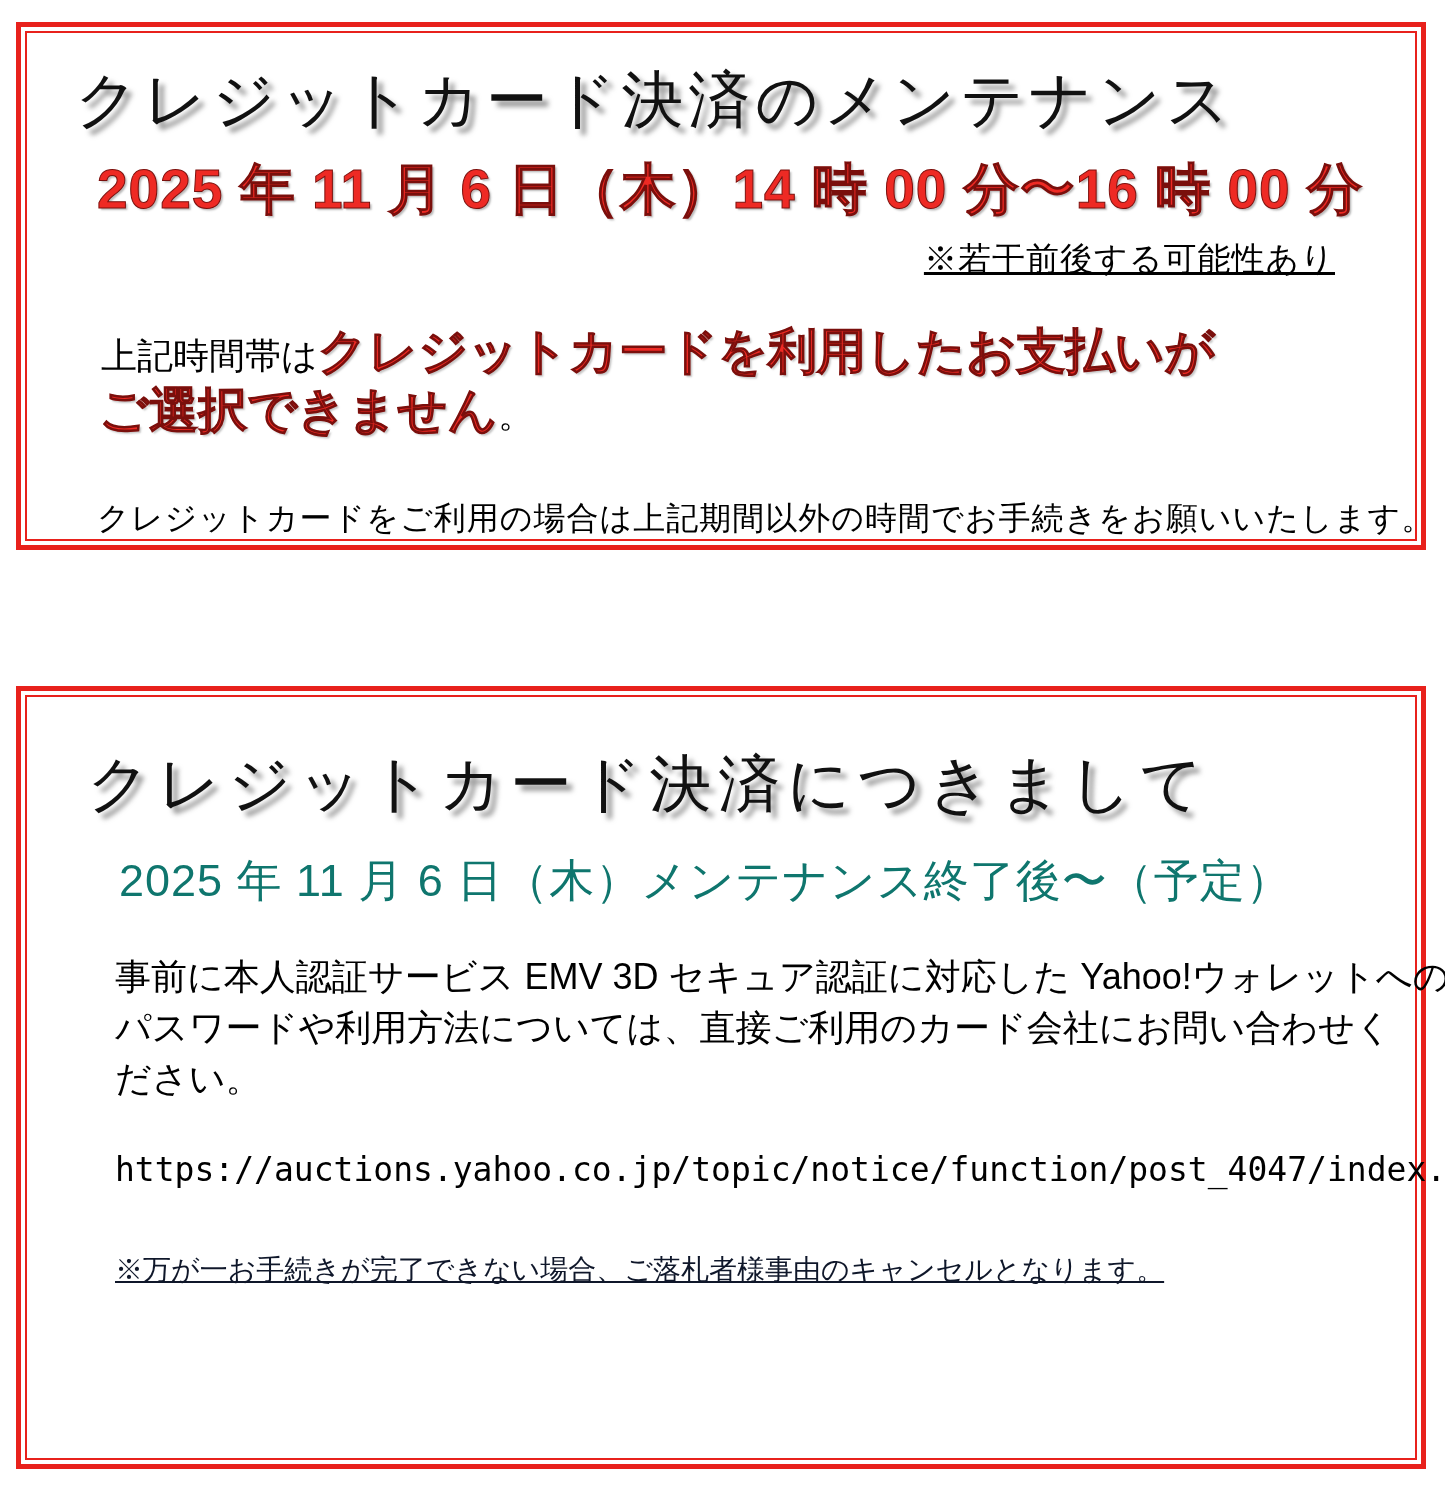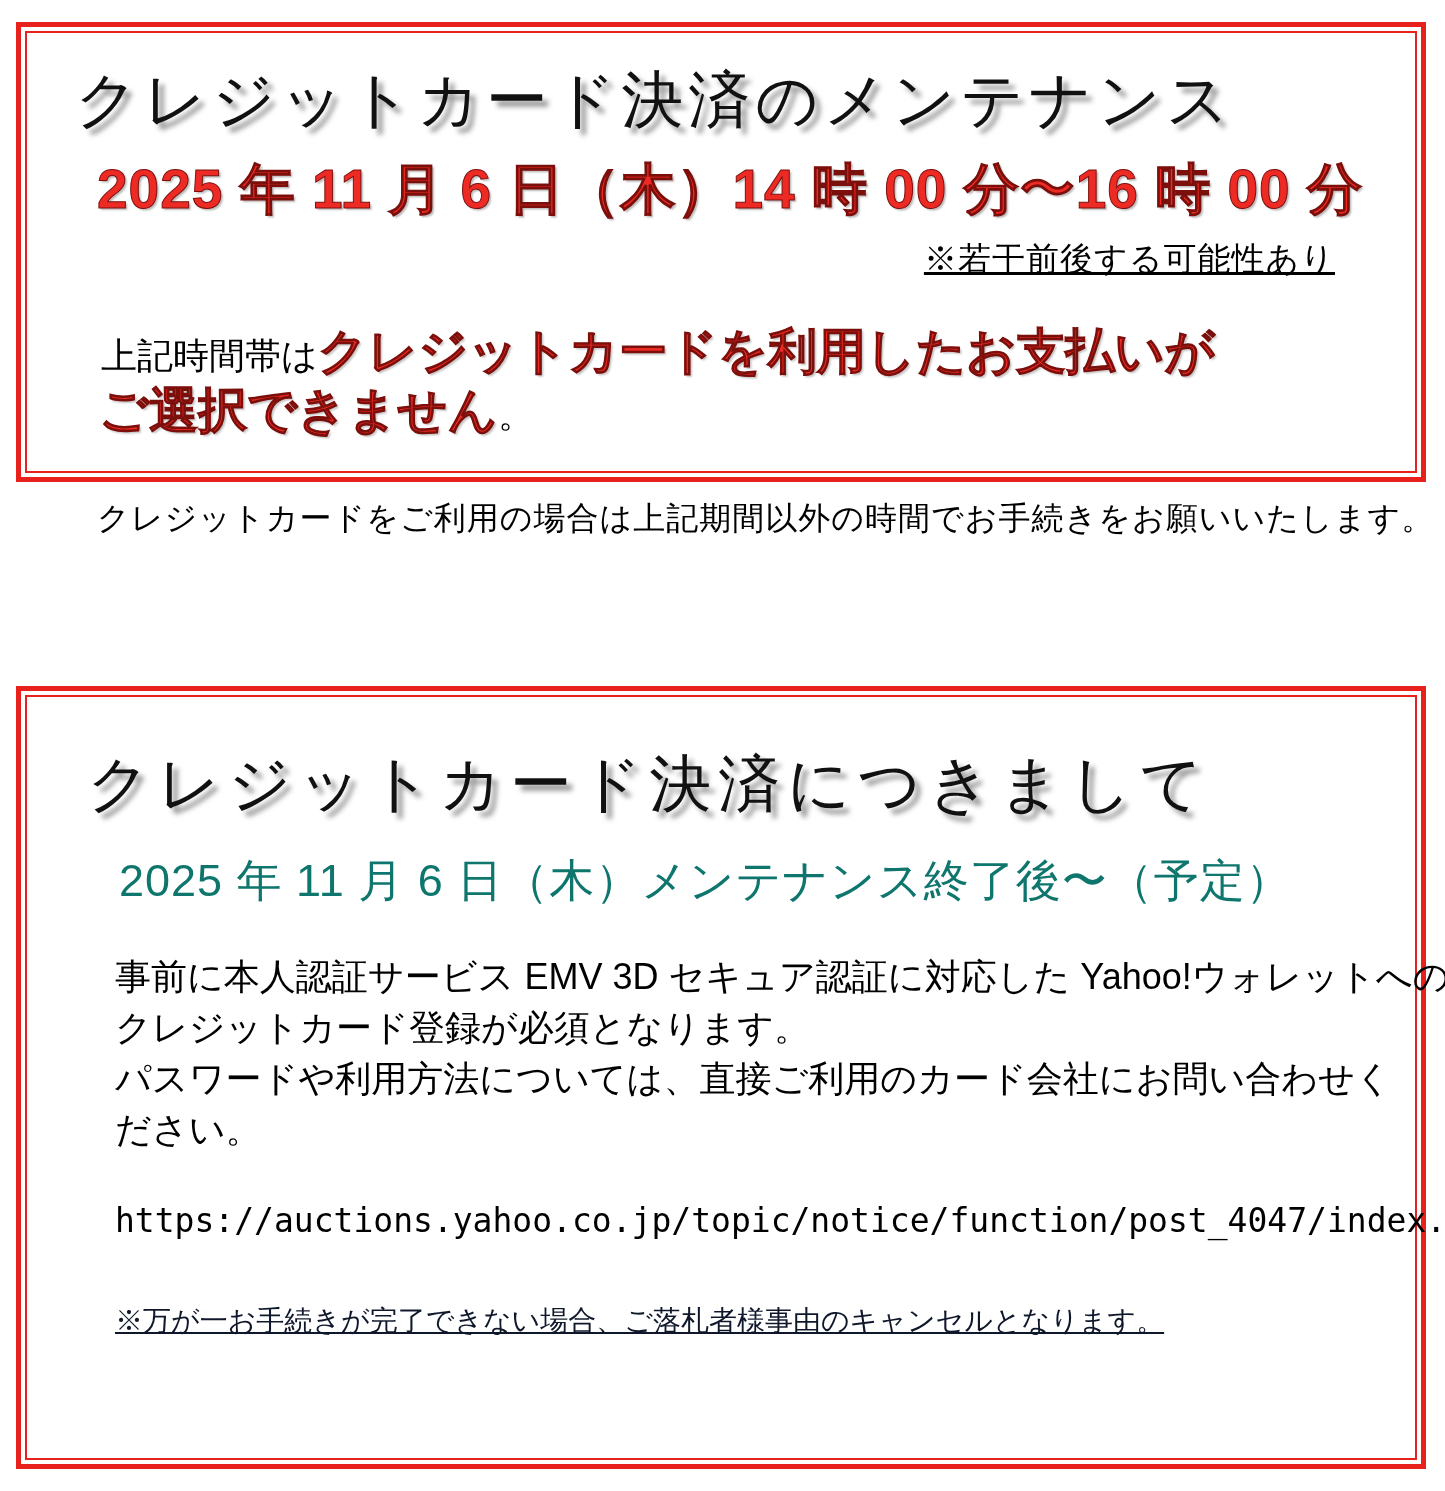--- a/index.html
+++ b/index.html
@@ -34,21 +34,21 @@
   }
   .panel-inner {
     border: 2px solid #e8211c;
     width: 100%;
     height: 100%;
     box-sizing: border-box;
     padding: 10px 22px 16px 22px;
   }
   #panel-maintenance {
     top: 22px;
-    height: 460px;
+    height: 528px;
   }
   #panel-creditcard {
     top: 686px;
     height: 783px;
   }
 
   
   .heading-shadow {
     font-size: 62px;
     font-weight: 400;
@@ -200,21 +200,20 @@
 
   <section class="panel" id="panel-creditcard">
     <div class="panel-inner">
 
       <div class="heading-shadow" id="creditcard-title">クレジットカード決済につきまして</div>
 
       <div id="creditcard-date">2025 年 11 月 6 日（木）メンテナンス終了後〜（予定）</div>
 
       <div id="creditcard-body">
         <div class="line">事前に本人認証サービス EMV 3D セキュア認証に対応した Yahoo!ウォレットへの</div>
-        <div class="line">クレジットカード登録が必須となります。</div>
         <div class="wrapline">パスワードや利用方法については、直接ご利用のカード会社にお問い合わせください。</div>
       </div>
 
       <div id="creditcard-url">https://auctions.yahoo.co.jp/topic/notice/function/post_4047/index.html</div>
 
       <div id="creditcard-caution">※万が一お手続きが完了できない場合、ご落札者様事由のキャンセルとなります。</div>
     </div>
   </section>
 
 </div>

